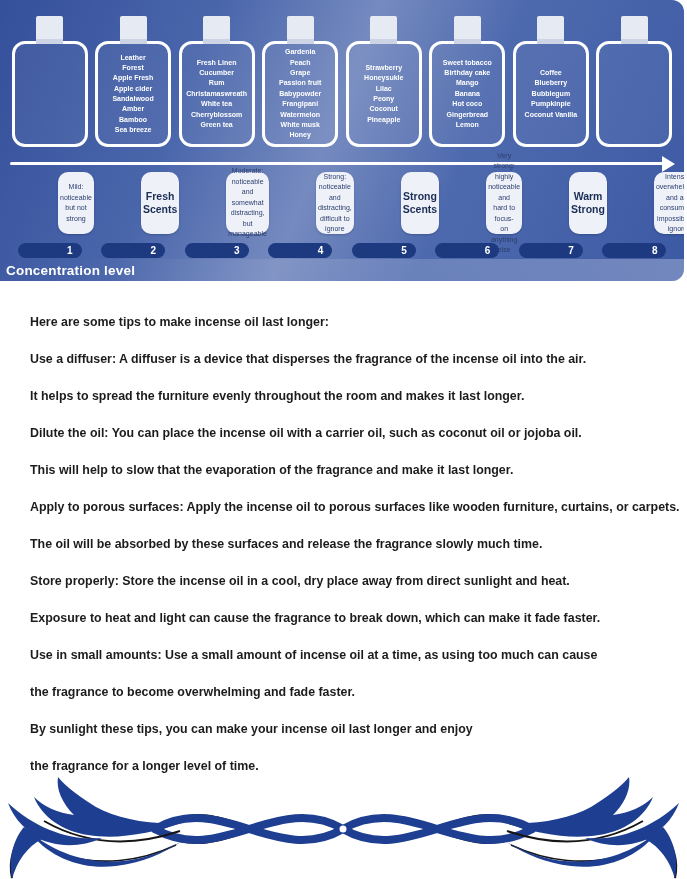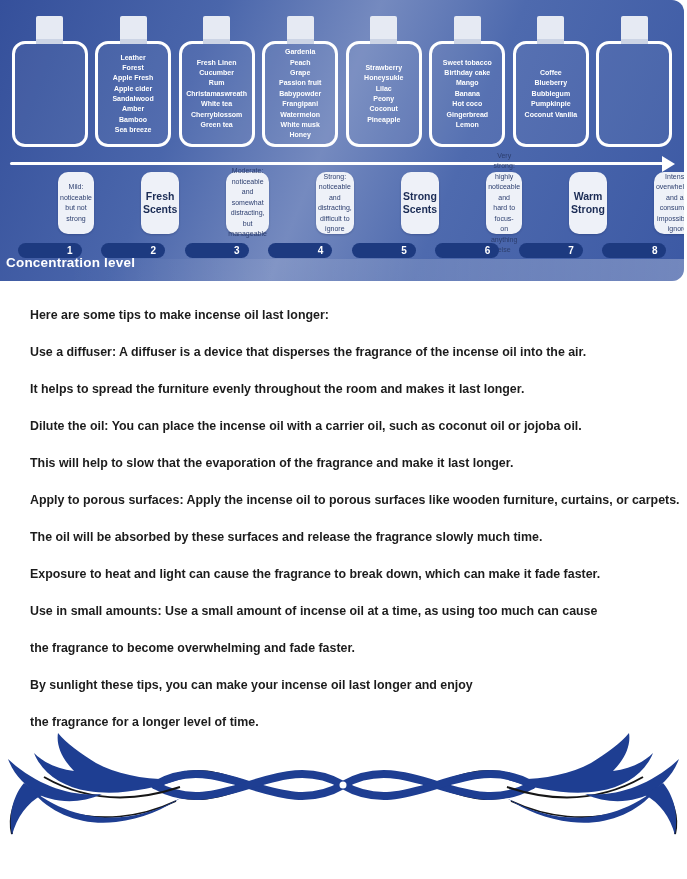--- a/index.html
+++ b/index.html
@@ -41,25 +41,25 @@
     box-sizing:border-box;padding:3px 2px;box-shadow:0 1px 2px rgba(10,25,70,.25);margin-left:47px;}
   .level-label{font-size:7px;color:#2c3e6e;white-space:pre-line;line-height:1.5;}
   .level-label.big{font-size:10.5px;font-weight:bold;color:#1b2c55;white-space:normal;line-height:1.2;}
 
   
   .pills-row{top:243px;}
   .pill{width:64px;height:15px;background:#1d3a80;border-radius:8px;color:#ffffff;
     font-size:10px;font-weight:bold;display:flex;align-items:center;justify-content:flex-end;
     padding-right:9px;box-sizing:border-box;}
 
-  .axis-label{position:absolute;left:6px;bottom:11px;color:#ffffff;font-weight:bold;
+  .axis-label{position:absolute;left:6px;bottom:3px;color:#ffffff;font-weight:bold;
     font-size:13.5px;letter-spacing:.2px;z-index:3;}
 
   
-  .tips{padding:16px 0 0 30px;overflow:hidden;width:657px;}
+  .tips{padding:23px 0 0 30px;overflow:hidden;width:657px;}
   .tips p{margin:0;height:37px;line-height:37px;font-size:12.4px;font-weight:bold;
     color:#1c1c1c;white-space:nowrap;letter-spacing:0;}
 
   
   .flourish{margin-top:-8px;display:block;}
 </style>
 </head>
 <body>
 
 <div class="banner">
@@ -226,20 +226,21 @@
 </div>
 
 <div class="tips">
   <p>Here are some tips to make incense oil last longer:</p>
   <p>Use a diffuser: A diffuser is a device that disperses the fragrance of the incense oil into the air.</p>
   <p>It helps to spread the furniture evenly throughout the room and makes it last longer.</p>
   <p>Dilute the oil: You can place the incense oil with a carrier oil, such as coconut oil or jojoba oil.</p>
   <p>This will help to slow that the evaporation of the fragrance and make it last longer.</p>
   <p>Apply to porous surfaces: Apply the incense oil to porous surfaces like wooden furniture, curtains, or carpets.</p>
   <p>The oil will be absorbed by these surfaces and release the fragrance slowly much time.</p>
+  <p>Store properly: Store the incense oil in a cool, dry place away from direct sunlight and heat.</p>
   <p>Exposure to heat and light can cause the fragrance to break down, which can make it fade faster.</p>
   <p>Use in small amounts: Use a small amount of incense oil at a time, as using too much can cause</p>
   <p>the fragrance to become overwhelming and fade faster.</p>
   <p>By sunlight these tips, you can make your incense oil last longer and enjoy</p>
   <p>the fragrance for a longer level of time.</p>
 </div>
 
 <svg class="flourish" width="687" height="104" viewBox="0 0 687 104" xmlns="http://www.w3.org/2000/svg">
   <defs>
     <g id="flo-left">

